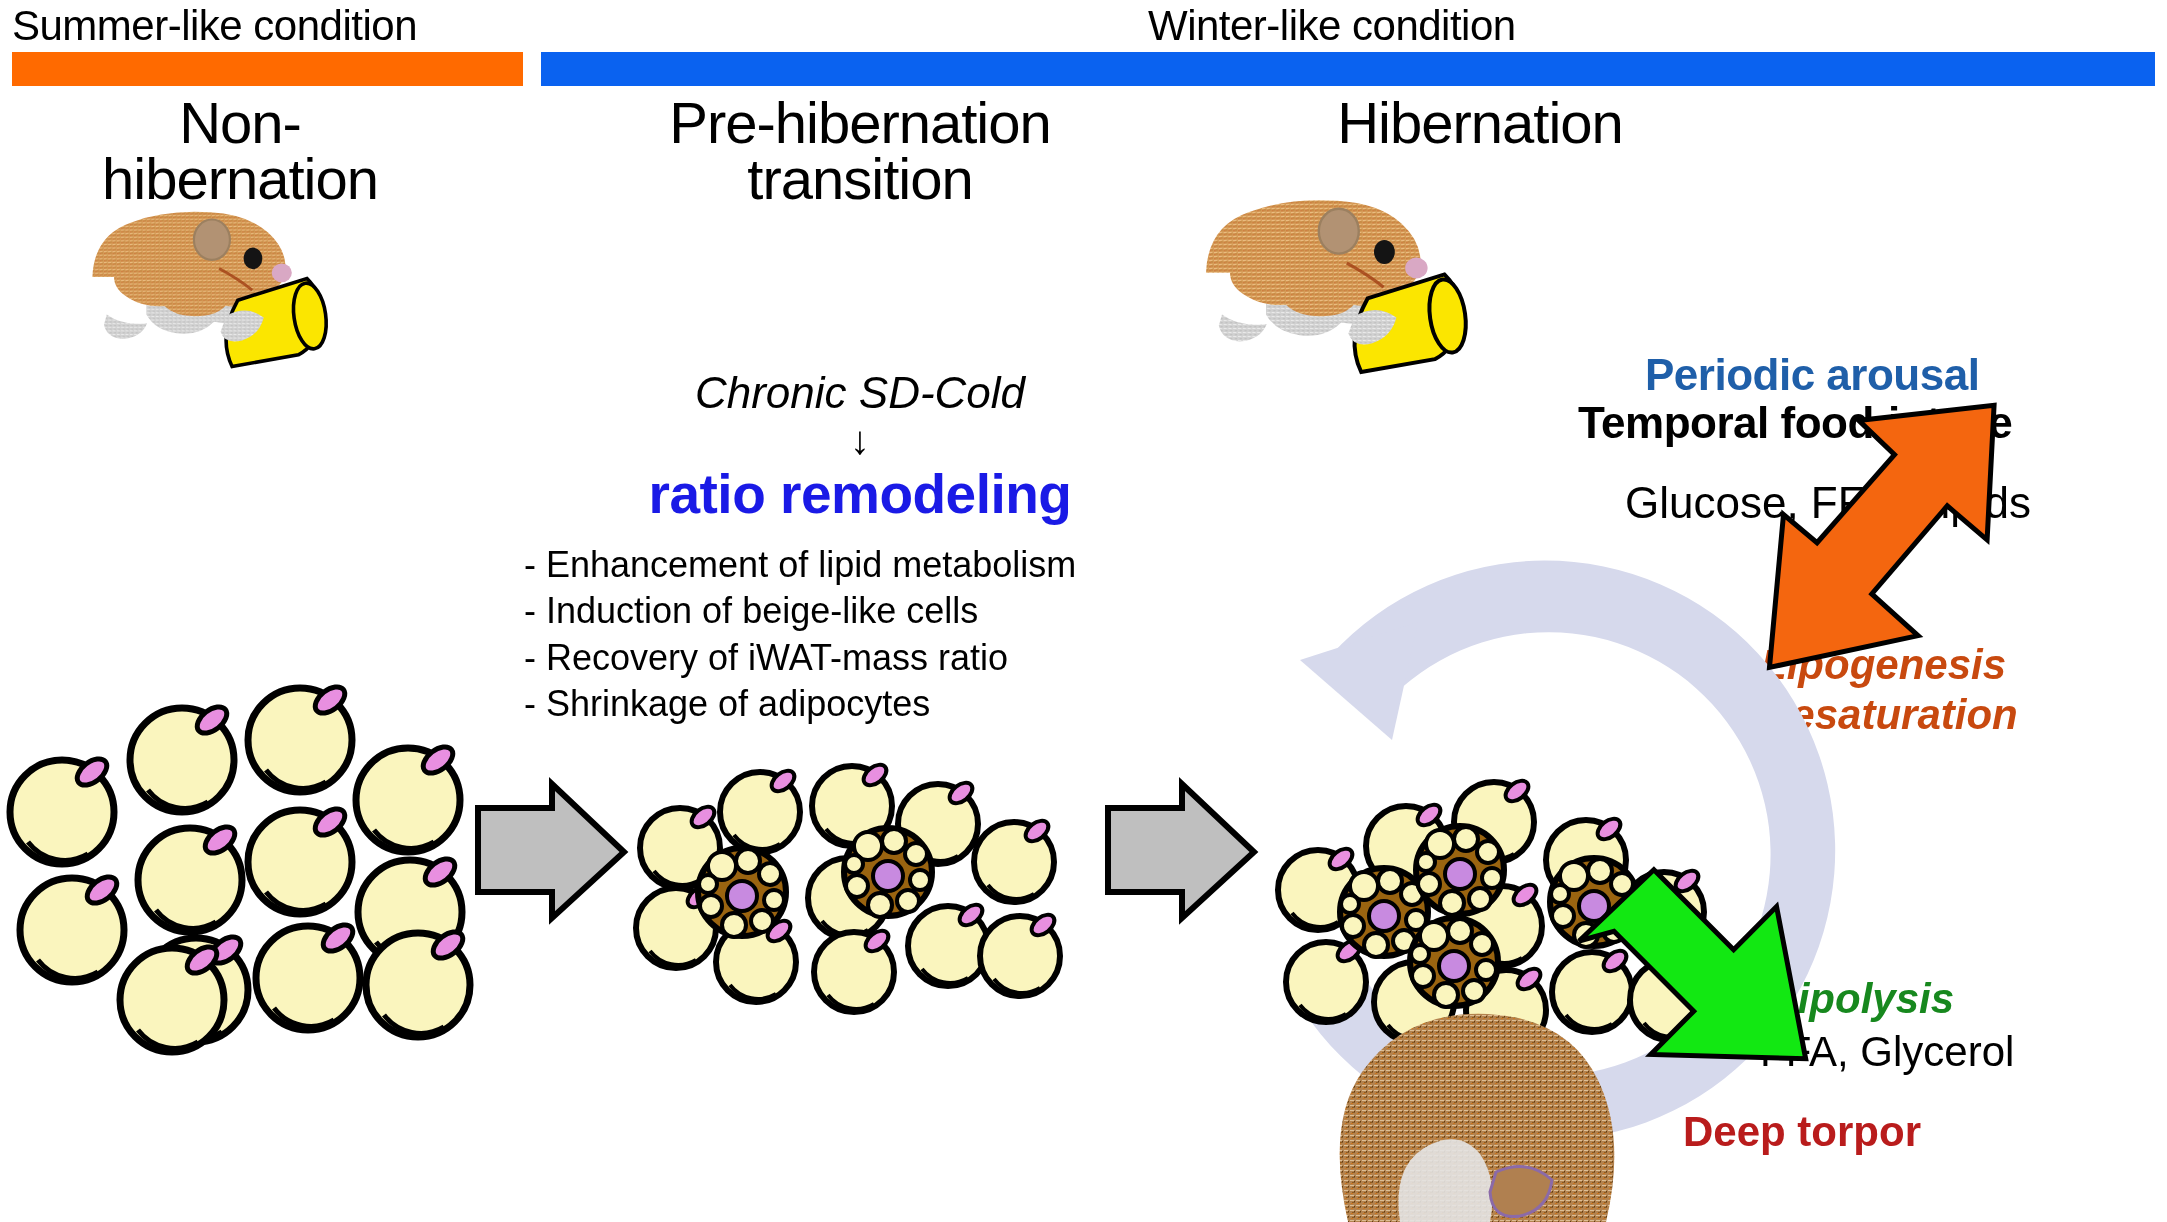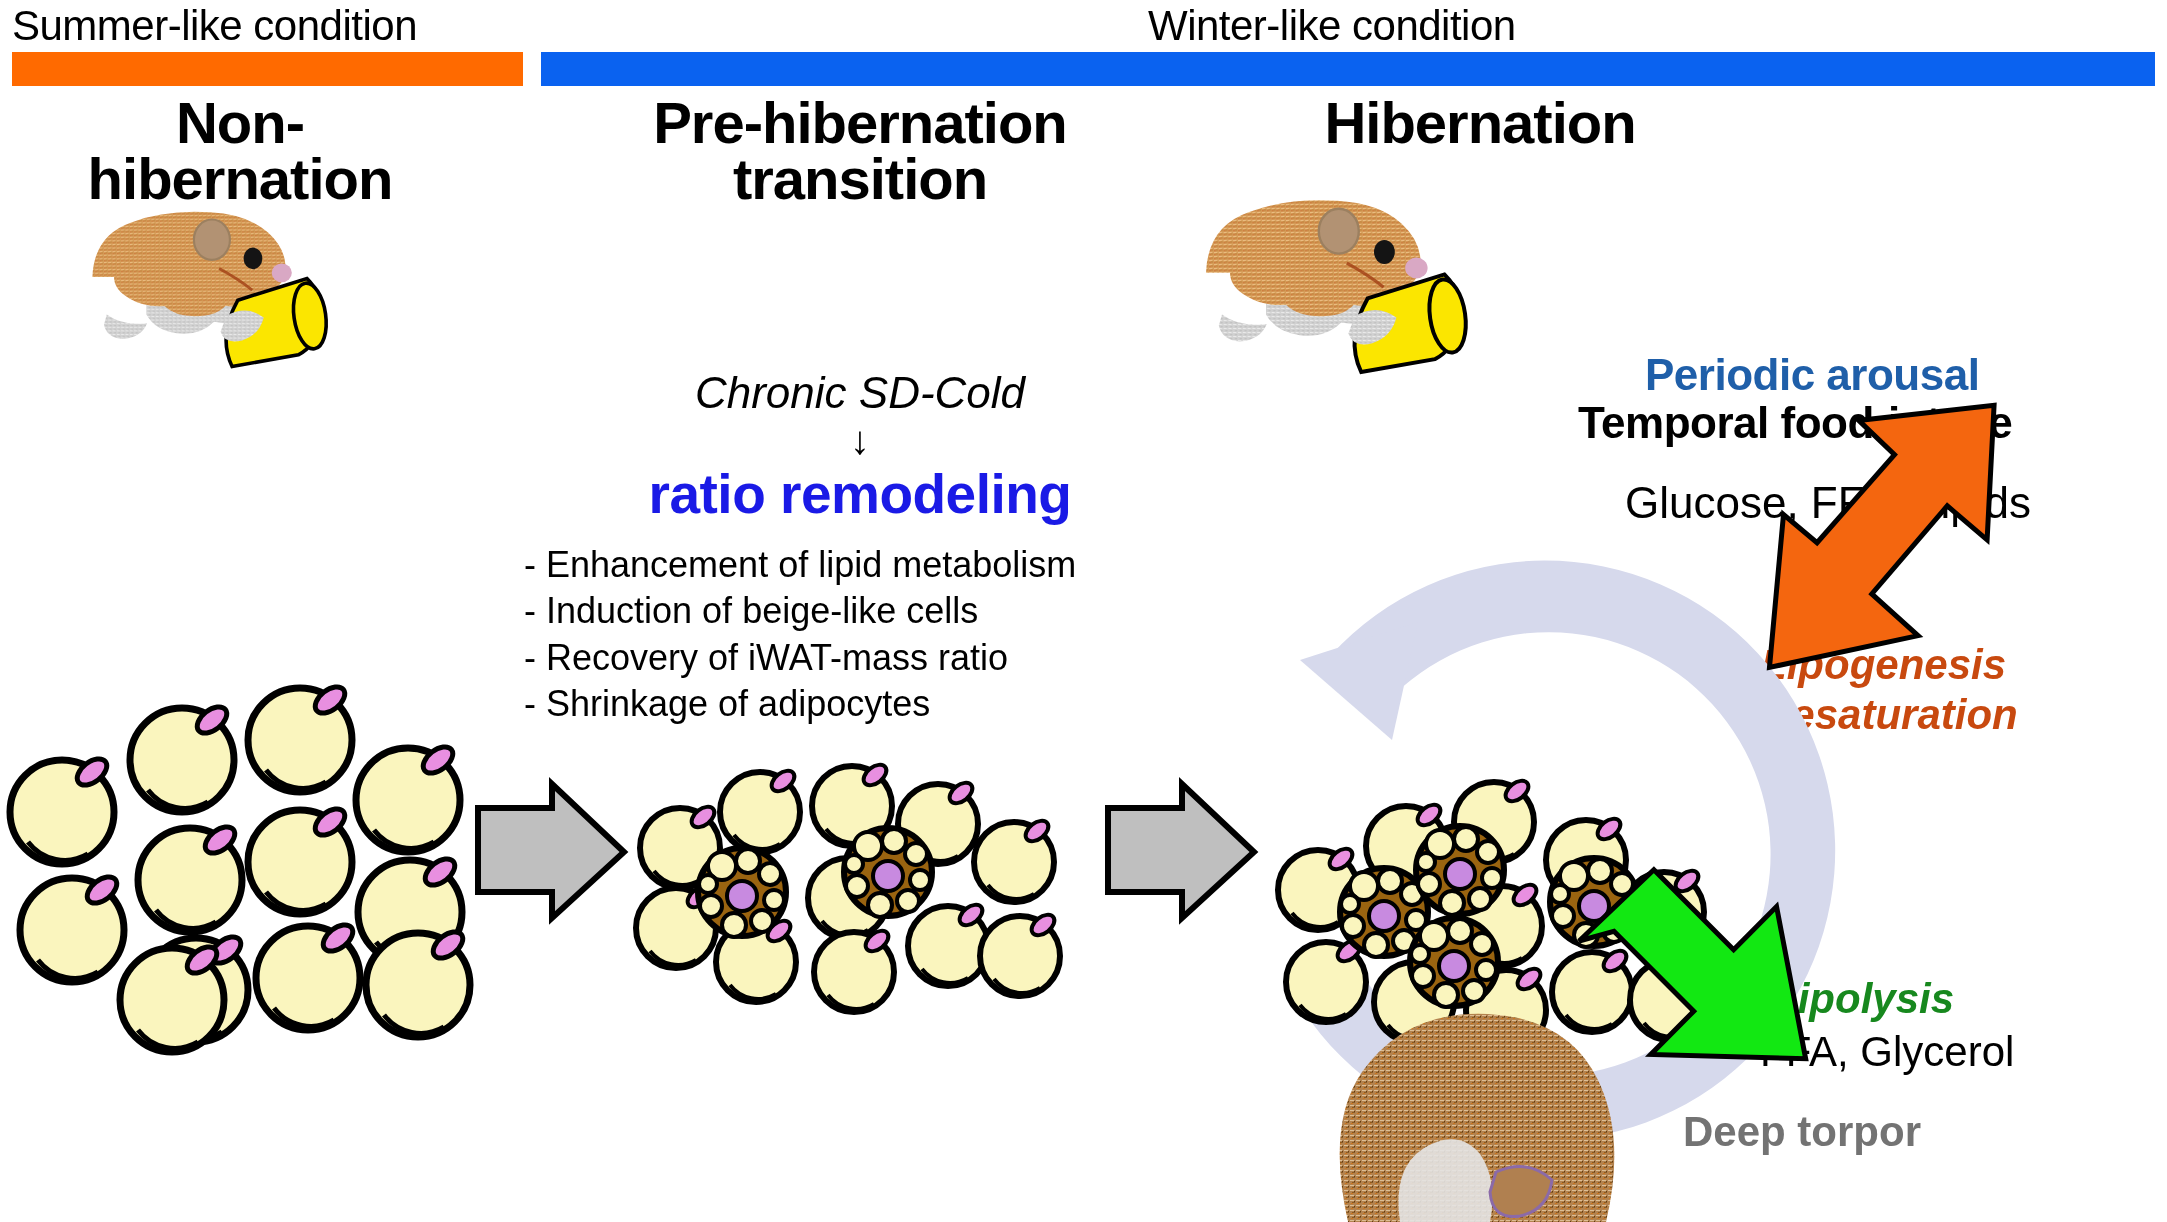--- a/index.html
+++ b/index.html
@@ -7,21 +7,21 @@
        font-family:"Liberation Sans","DejaVu Sans",sans-serif;color:#000;}
   .abs{position:absolute;}
 
   
   #summer-label{left:12px;top:2px;font-size:42px;letter-spacing:-0.5px;}
   #winter-label{left:1148px;top:2px;font-size:42px;letter-spacing:-0.5px;}
   #summer-bar{left:12px;top:52px;width:511px;height:34px;background:#FF6A00;}
   #winter-bar{left:541px;top:52px;width:1614px;height:34px;background:#0A62F0;}
 
   
-  .stage-title{font-weight:bold;text-align:center;line-height:0.97;
+  .stage-title{font-weight:normal;text-align:center;line-height:0.97;
                font-size:58px;letter-spacing:-1px;}
   #title-non{left:0px;top:95px;width:480px;}
   #title-pre{left:540px;top:95px;width:640px;}
   #title-hib{left:1210px;top:95px;width:540px;}
 
   
   #chronic{left:560px;top:368px;width:600px;text-align:center;font-size:44px;font-style:italic;}
   #downarrow{left:560px;top:420px;width:600px;text-align:center;font-size:40px;line-height:1;}
   #iwat{left:540px;top:462px;width:640px;text-align:center;
         font-size:55px;font-weight:bold;color:#1A1AE6;letter-spacing:-0.5px;}
@@ -31,21 +31,21 @@
   
   #periodic{left:1645px;top:350px;font-size:44px;font-weight:bold;color:#1F5FA9;
             letter-spacing:-0.5px;}
   #temporal{left:1578px;top:398px;font-size:44px;font-weight:bold;letter-spacing:-0.5px;}
   #glucose{left:1625px;top:478px;font-size:44px;}
   #lipogen{left:1761px;top:640px;font-size:42px;font-weight:bold;font-style:italic;
            color:#C8490F;line-height:1.18;}
   #lipolysis{left:1772px;top:975px;font-size:42px;font-weight:bold;font-style:italic;
              color:#17881E;}
   #ffagly{left:1760px;top:1028px;font-size:42px;}
-  #deeptorp{left:1683px;top:1108px;font-size:42px;font-weight:bold;color:#737373;}
+  #deeptorp{left:1683px;top:1108px;font-size:42px;font-weight:bold;color:#b91c1c;}
 
   
   svg.layer{position:absolute;left:0;top:0;width:2167px;height:1222px;
             pointer-events:none;overflow:visible;}
 </style>
 </head>
 <body>
 
 <div class="abs" id="summer-label">Summer-like condition</div>
 <div class="abs" id="winter-label">Winter-like condition</div>

